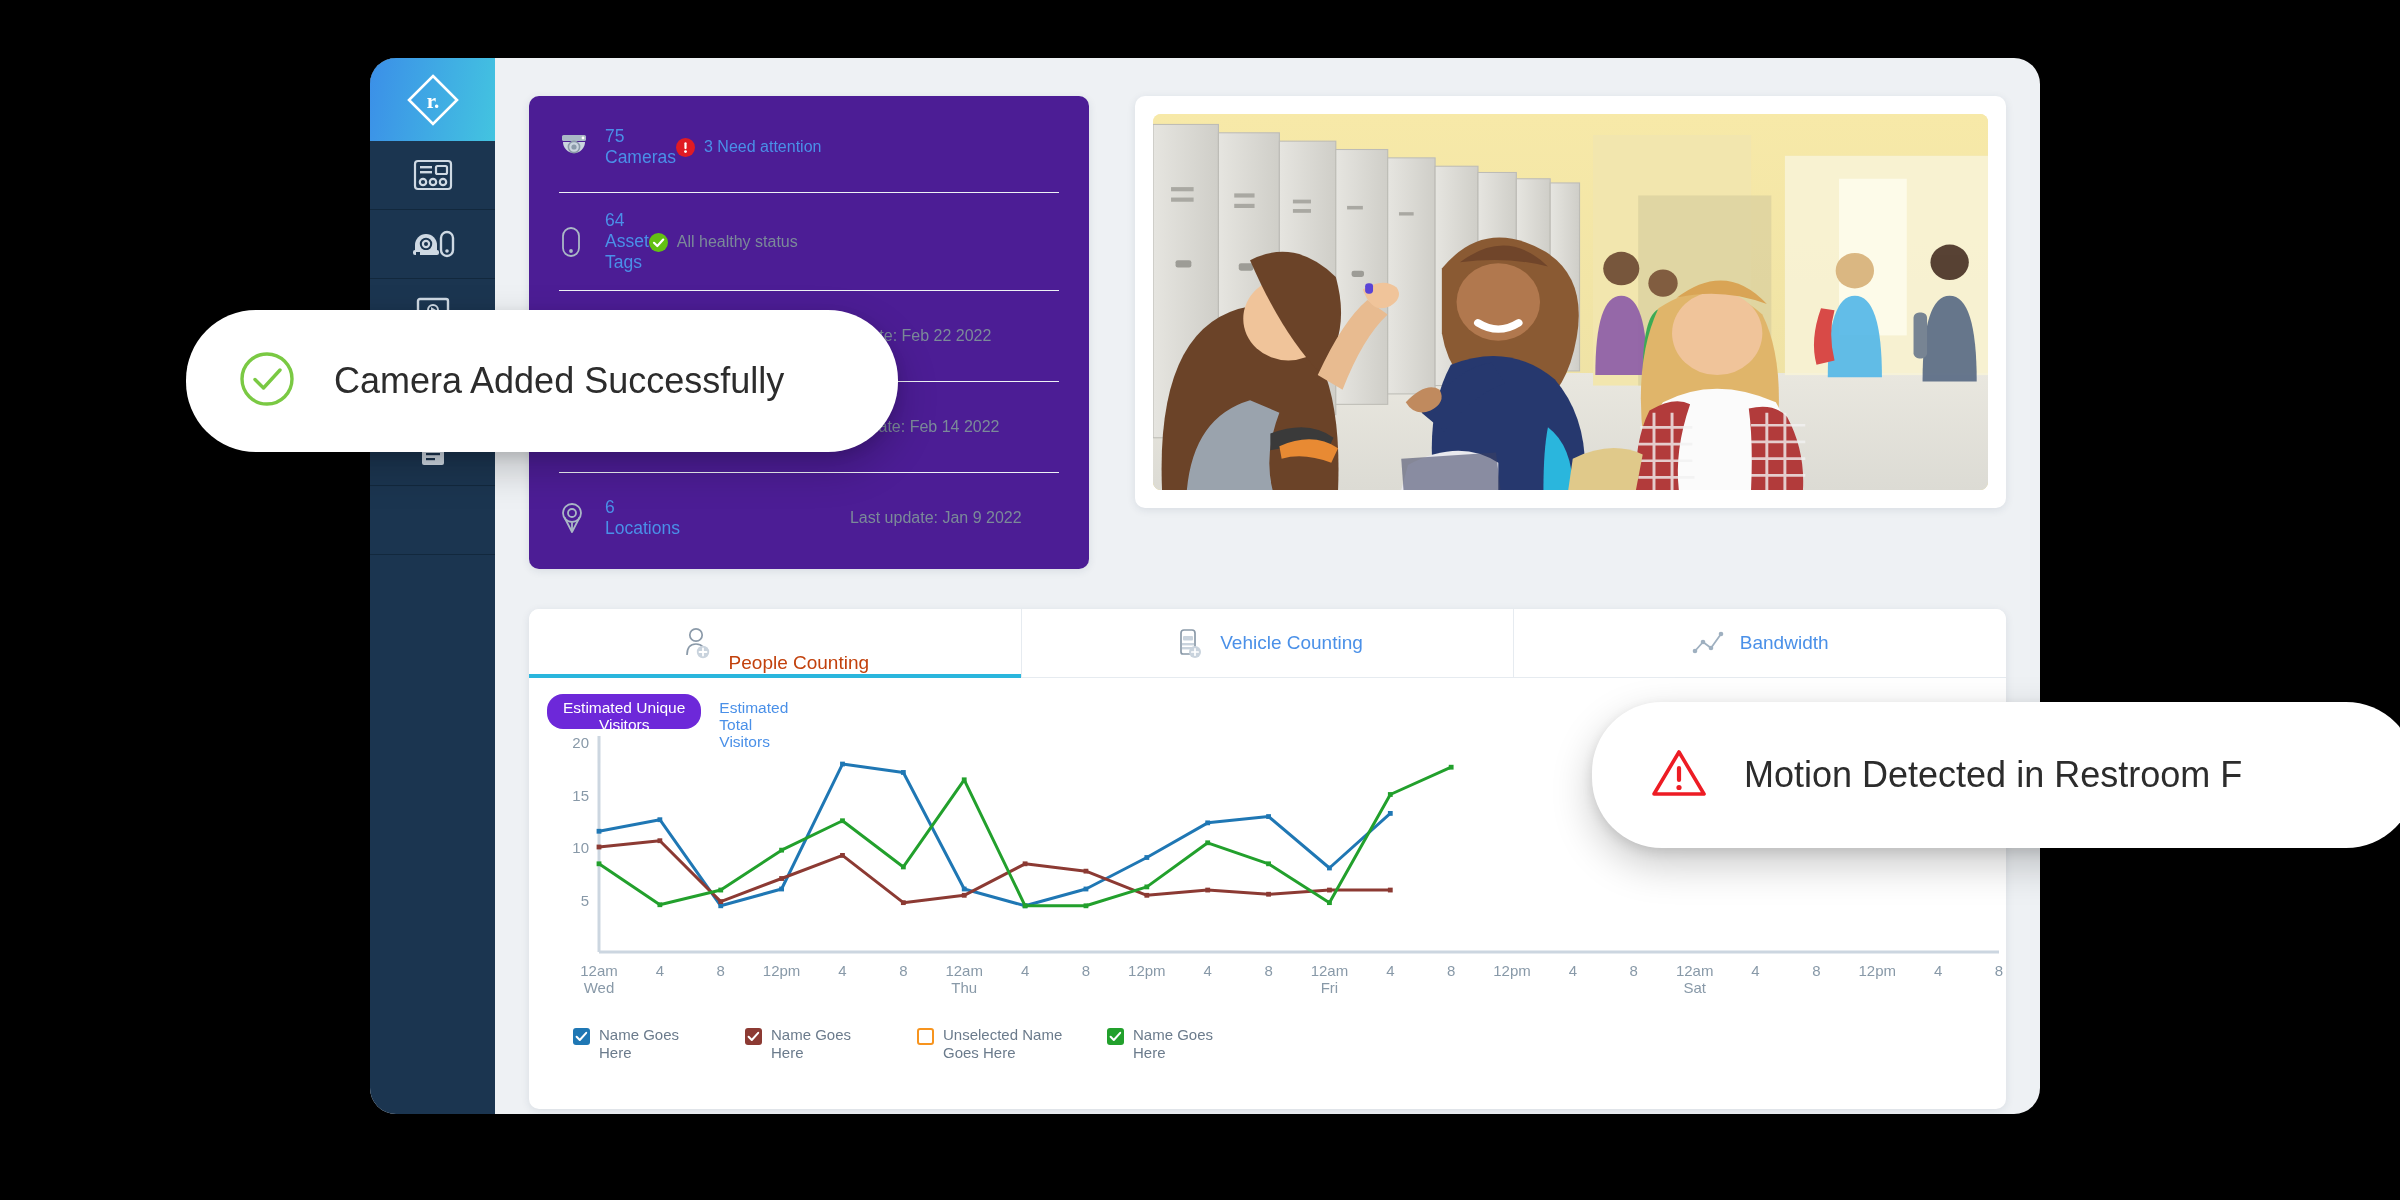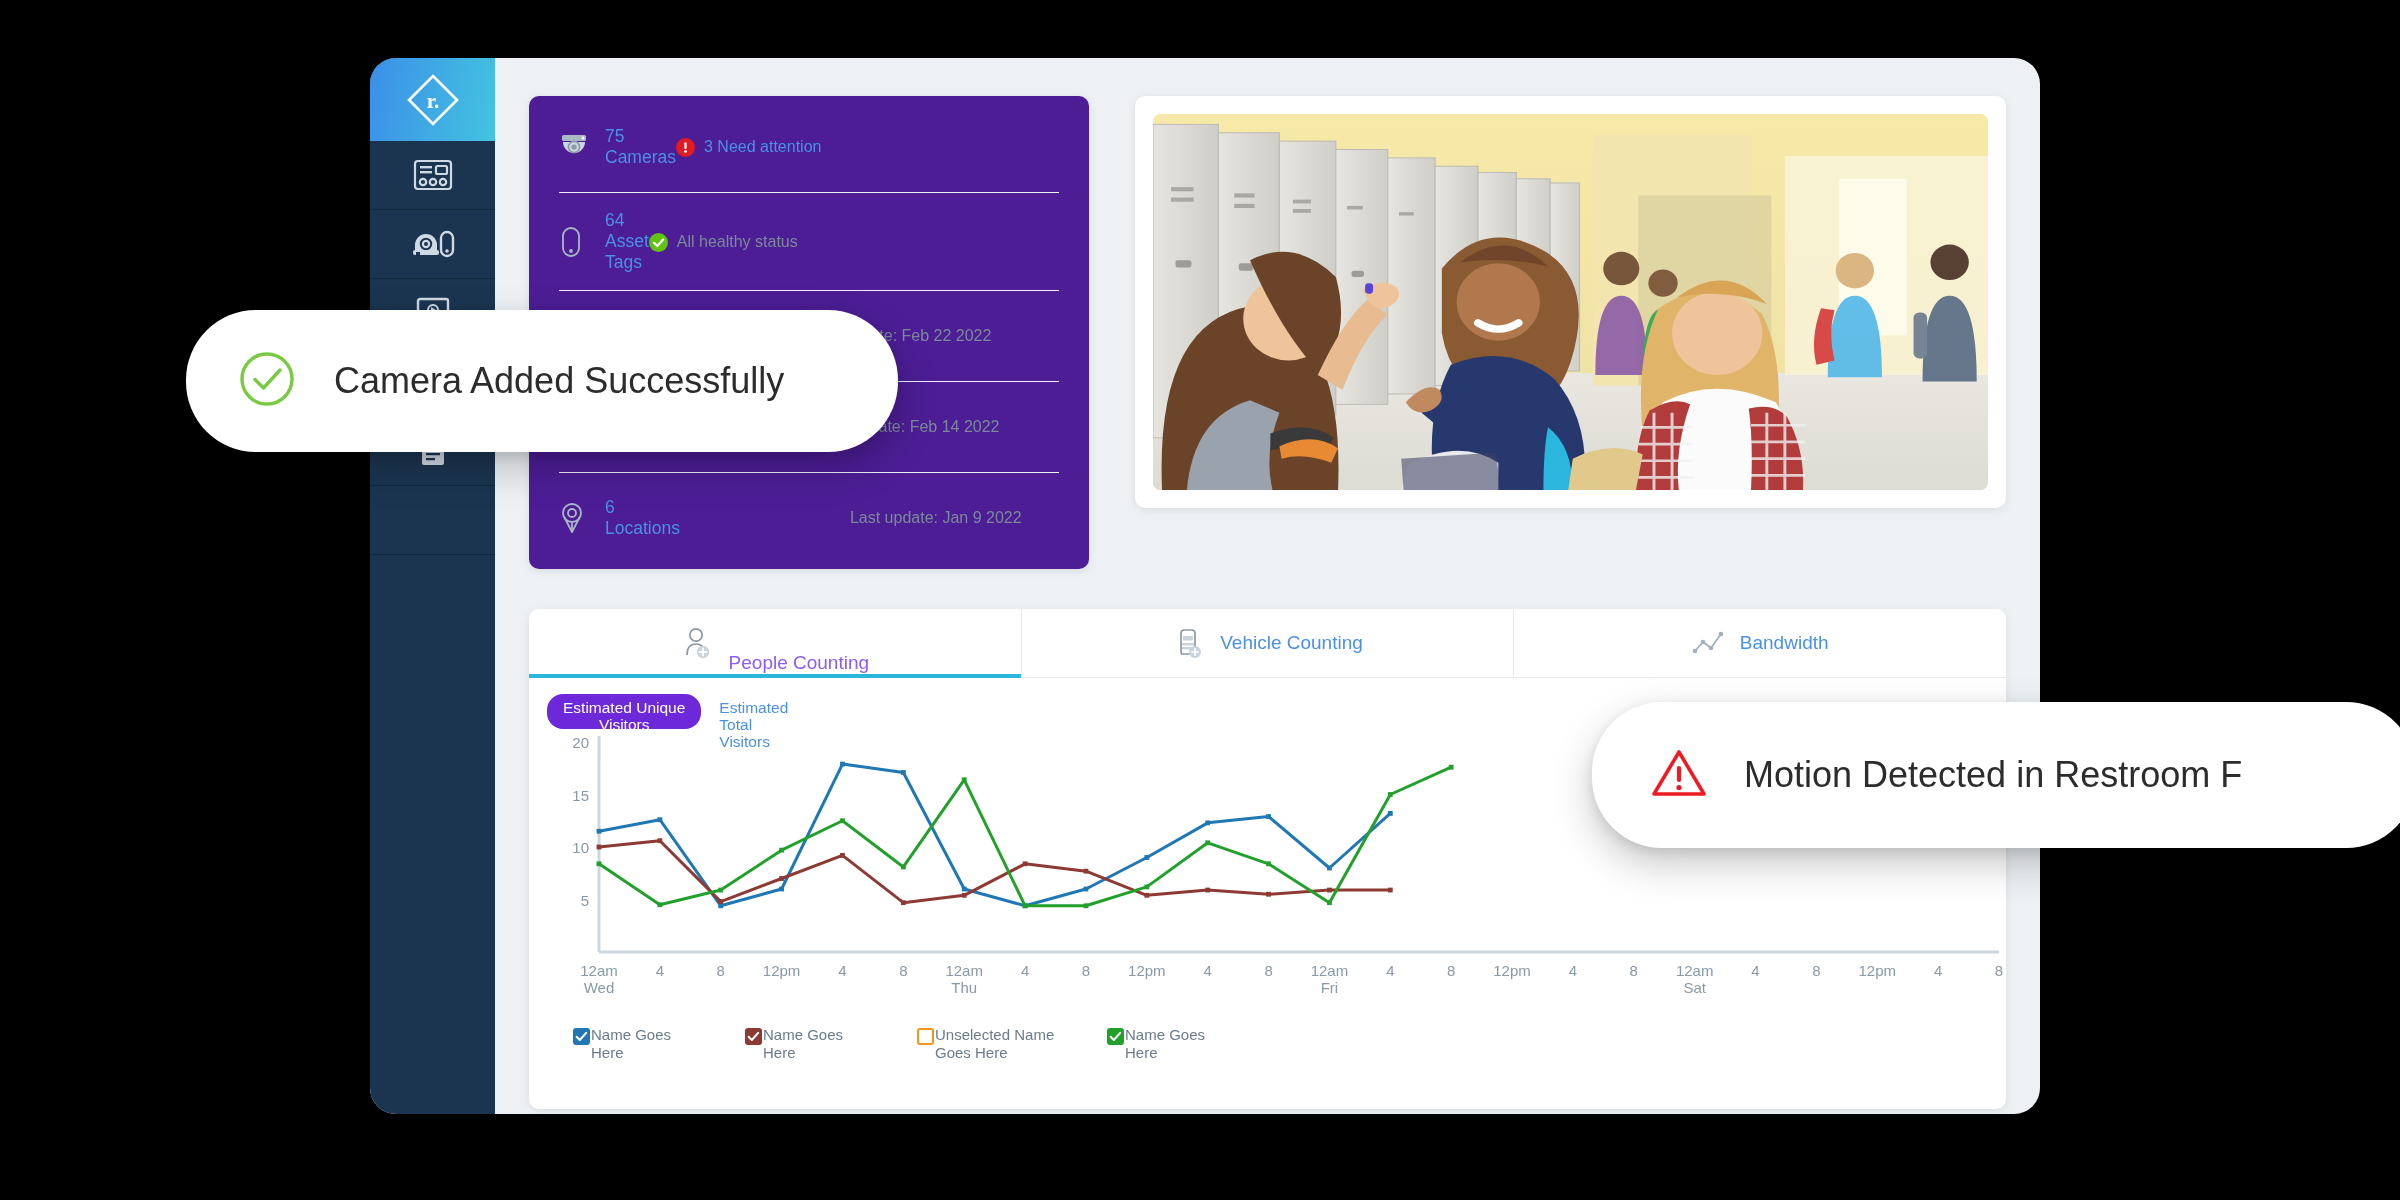--- a/index.html
+++ b/index.html
@@ -112,21 +112,21 @@
   .tab {
     flex: 1 1 0;
     display: flex; align-items: center; justify-content: center;
     gap: 14px;
     border-right: 1px solid #e6ebf0;
     position: relative;
     background: #fff;
   }
   .tab:last-child { border-right: none; }
   .tab .tab-label { font-size: 19px; color: #4a90e8; }
-  .tab.active .tab-label { color: #8b5cf6; margin-top: 40px; }
+  .tab.active .tab-label { color: #c2410c; margin-top: 40px; }
   .tab.active::after {
     content: ""; position: absolute; left: 0; right: 0; bottom: -1px;
     height: 4px; background: #2ab6dd;
   }
   .tab-ico { width: 34px; height: 34px; display:flex; align-items:center; justify-content:center; }
 
   .toggle-row {
     display: flex; align-items: flex-start; gap: 16px;
     padding: 16px 0 0 18px;
     height: 46px; box-sizing: border-box;
@@ -140,21 +140,21 @@
   }
   .pill-off {
     color: #4a90e8; font-size: 15.5px; line-height: 17px;
     padding: 5px 2px; max-width: 96px; white-space: pre-line;
   }
 
   
   .plot-wrap { position: relative; height: 290px; margin: 4px 24px 0 24px; }
   .plot-wrap svg { display: block; }
   .legend { display: flex; gap: 0; padding: 8px 0 0 44px; }
-  .legend-item { display: flex; align-items: flex-start; gap: 1px; width: 172px; }
+  .legend-item { display: flex; align-items: flex-start; gap: 9px; width: 172px; }
   .legend-item.wide { width: 190px; }
   .legend-box { width: 17px; height: 17px; border-radius: 3px; flex: none; margin-top: 2px; position: relative; }
   .legend-box svg { position: absolute; left: 0; top: 0; }
   .legend-text { font-size: 15px; color: #6b7b8c; line-height: 18px; max-width: 112px; }
   .legend-item.wide .legend-text { max-width: 150px; }
 
   
   .toast {
     position: absolute;
     background: #fff;

